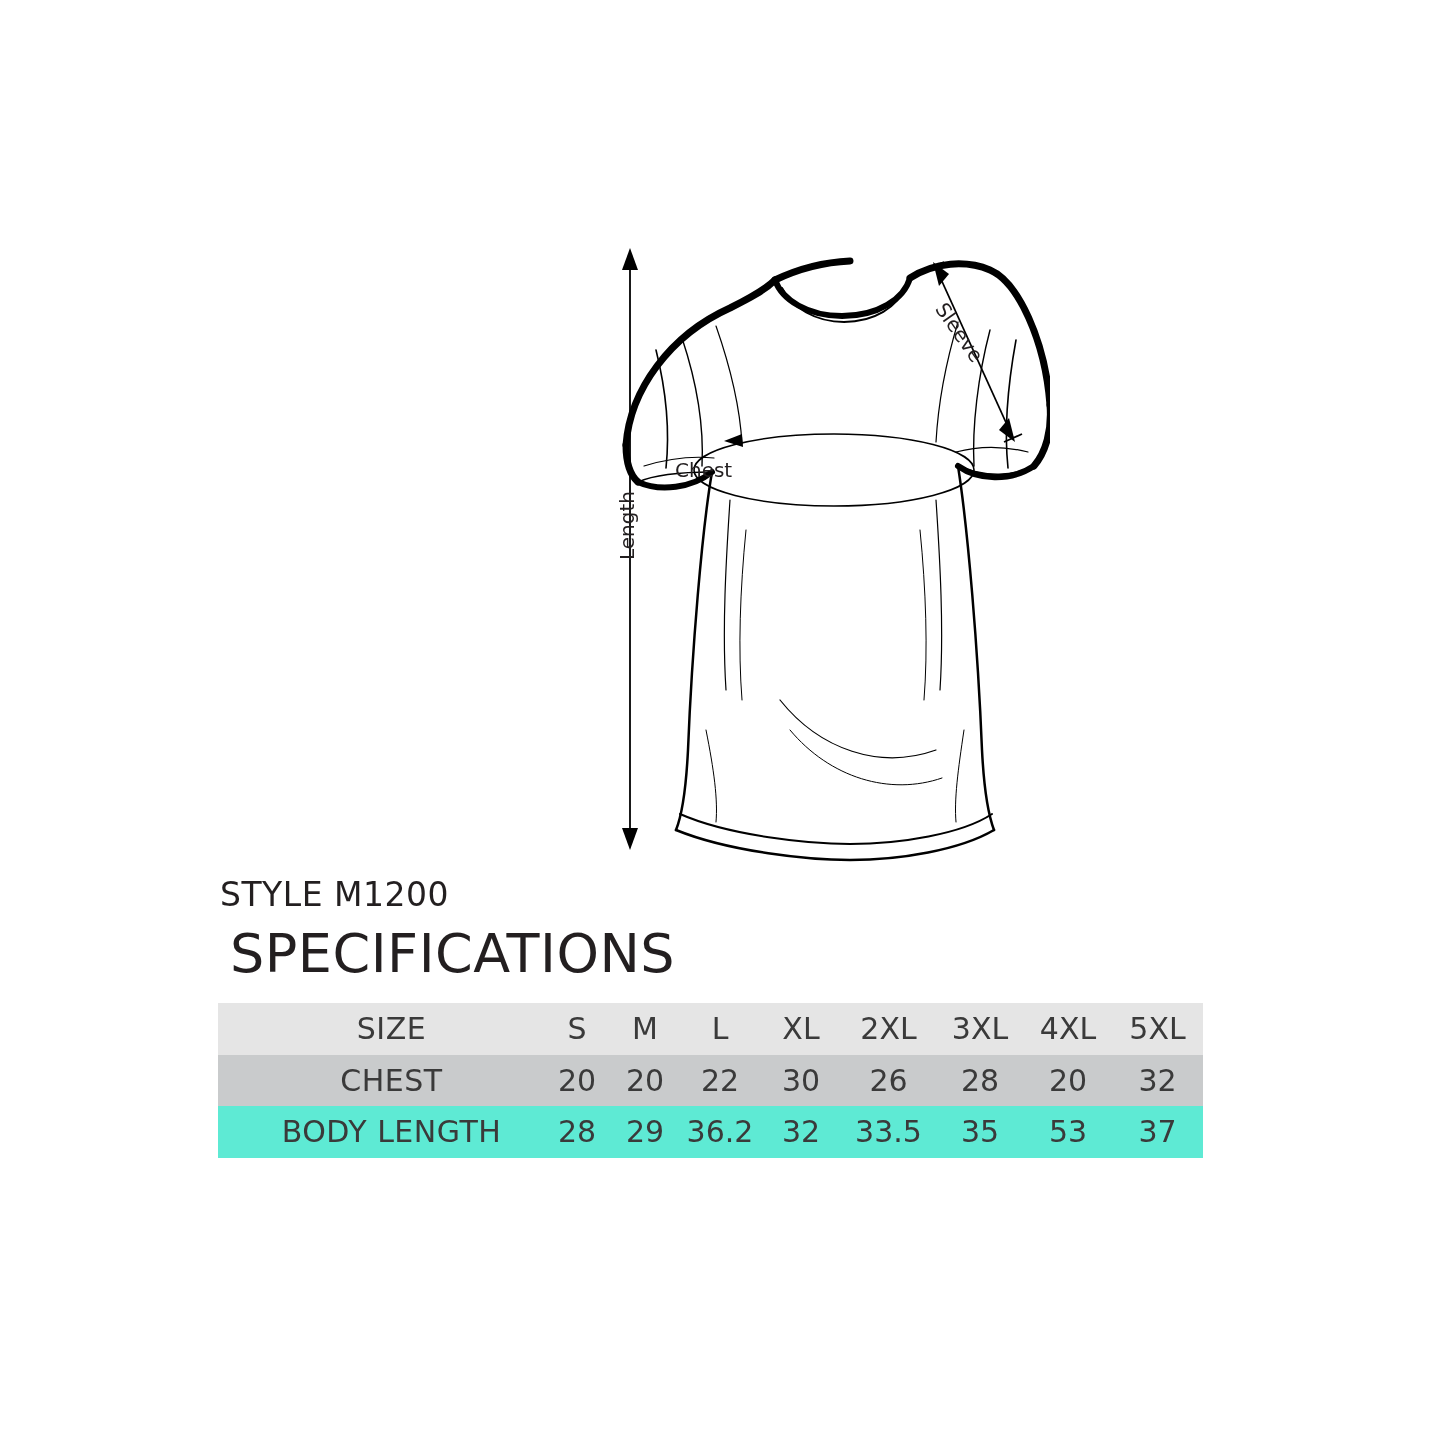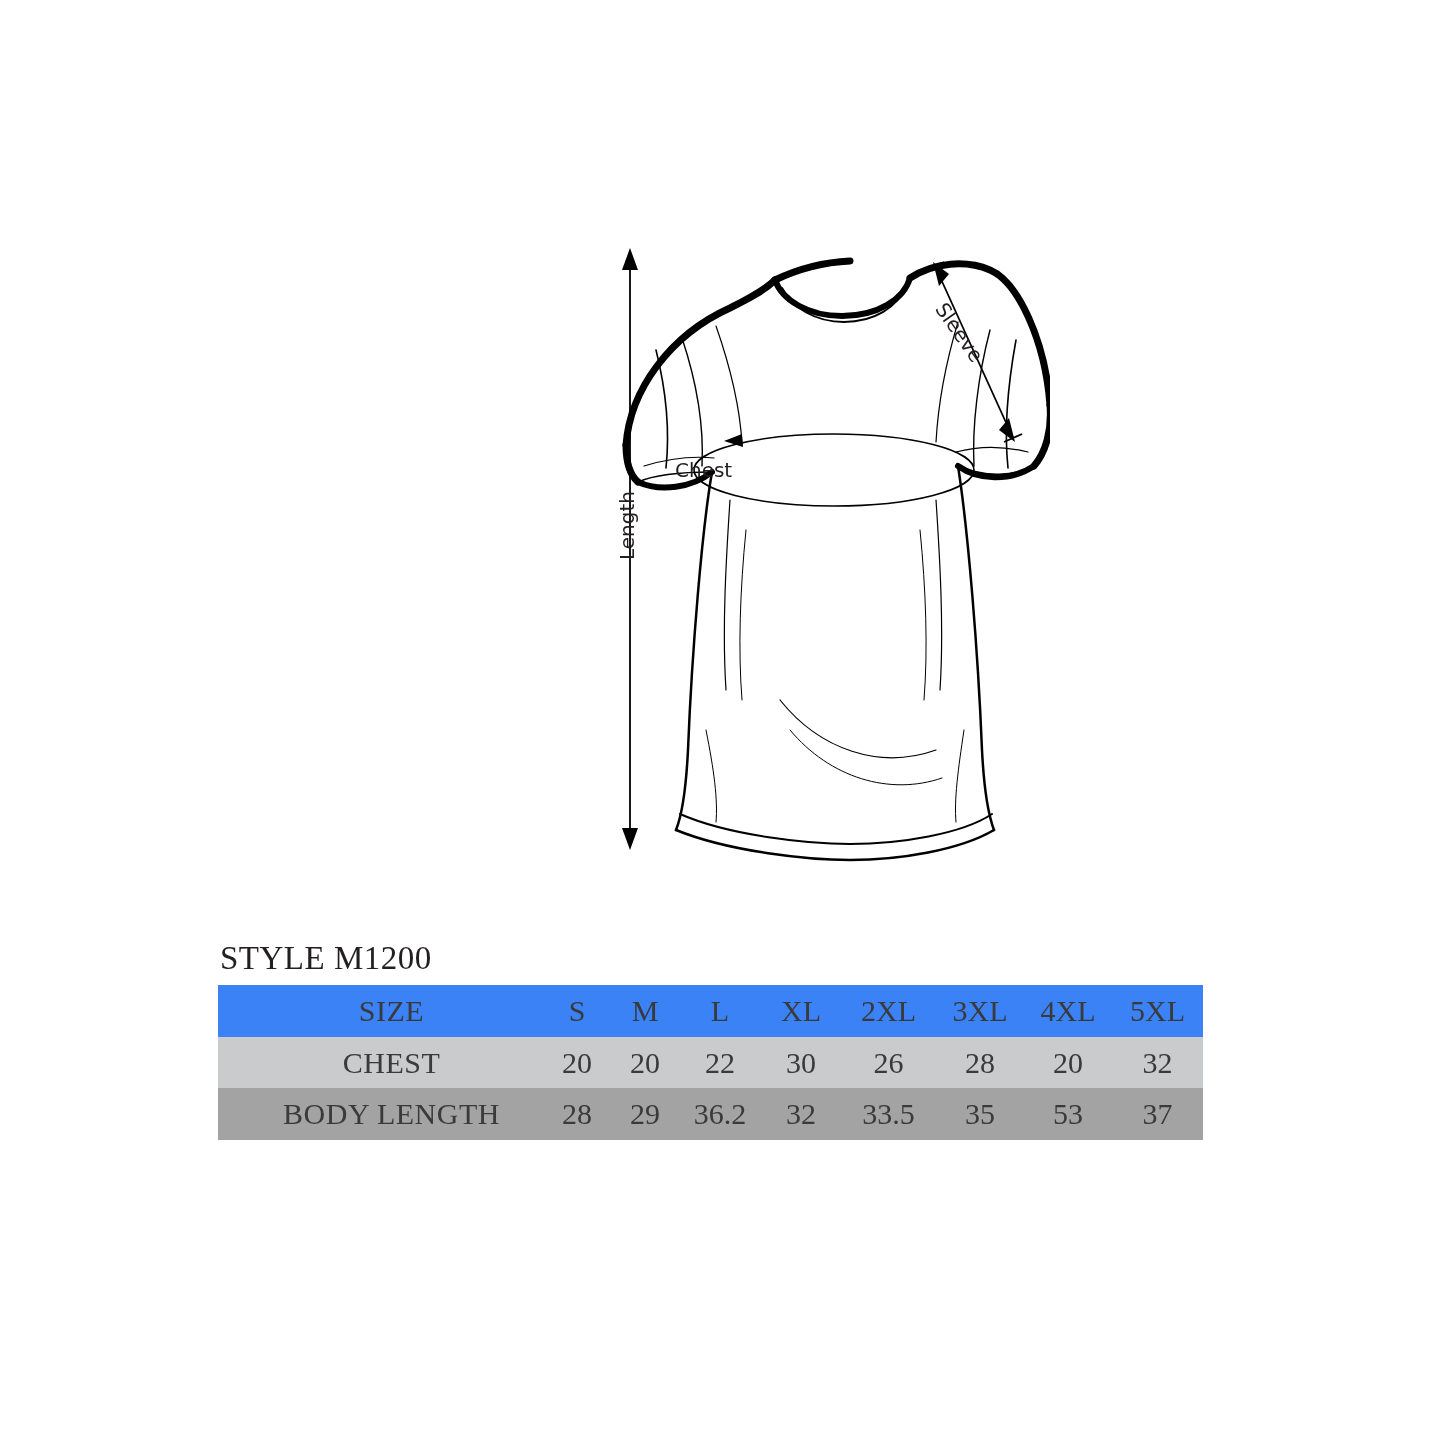--- a/index.html
+++ b/index.html
@@ -54,23 +54,22 @@
     left: 520px;
     top: 68px;
     transform: rotate(55deg);
     transform-origin: left top;
   }
 
   
   #spec-block {
     position: absolute;
     left: 218px;
-    top: 940px;
+    top: 875px;
     width: 1000px;
-    font-family: Liberation Serif, serif;
   }
   #style-code {
     font-size: 33px;
     letter-spacing: 0.5px;
     color: #231f20;
     margin: 0 0 8px 2px;
     font-weight: 400;
   }
   #spec-title {
     font-size: 54px;
@@ -85,23 +84,23 @@
     width: 985px;
     table-layout: fixed;
   }
   table.size-table td {
     font-size: 30px;
     color: #3a3a3a;
     padding: 7px 0 7px 0;
     line-height: 1.25;
     text-align: center;
   }
-  table.size-table tr.row-head td { background: #3b82f6; }
+  table.size-table tr.row-head td { background: #e5e5e5; }
   table.size-table tr.row-chest td { background: #c9cbcc; }
-  table.size-table tr.row-length td { background: #a3a3a3; }
+  table.size-table tr.row-length td { background: #5eead4; }
 
   td.rowlabel {
     text-align: left;
     padding-left: 22px !important;
     letter-spacing: 0.5px;
   }
 </style>
 </head>
 <body>
 
@@ -176,20 +175,21 @@
 
     <div class="dim-label" id="length-label">Length</div>
 
     <div class="dim-label" id="sleeve-label">Sleeve</div>
   </div>
 
   <div id="spec-block">
 
     <div id="style-code">STYLE M1200</div>
 
+    <div id="spec-title">SPECIFICATIONS</div>
 
     <table class="size-table">
       <colgroup>
         <col style="width:325px">
         <col style="width:68px">
         <col style="width:68px">
         <col style="width:82px">
         <col style="width:80px">
         <col style="width:95px">
         <col style="width:88px">

